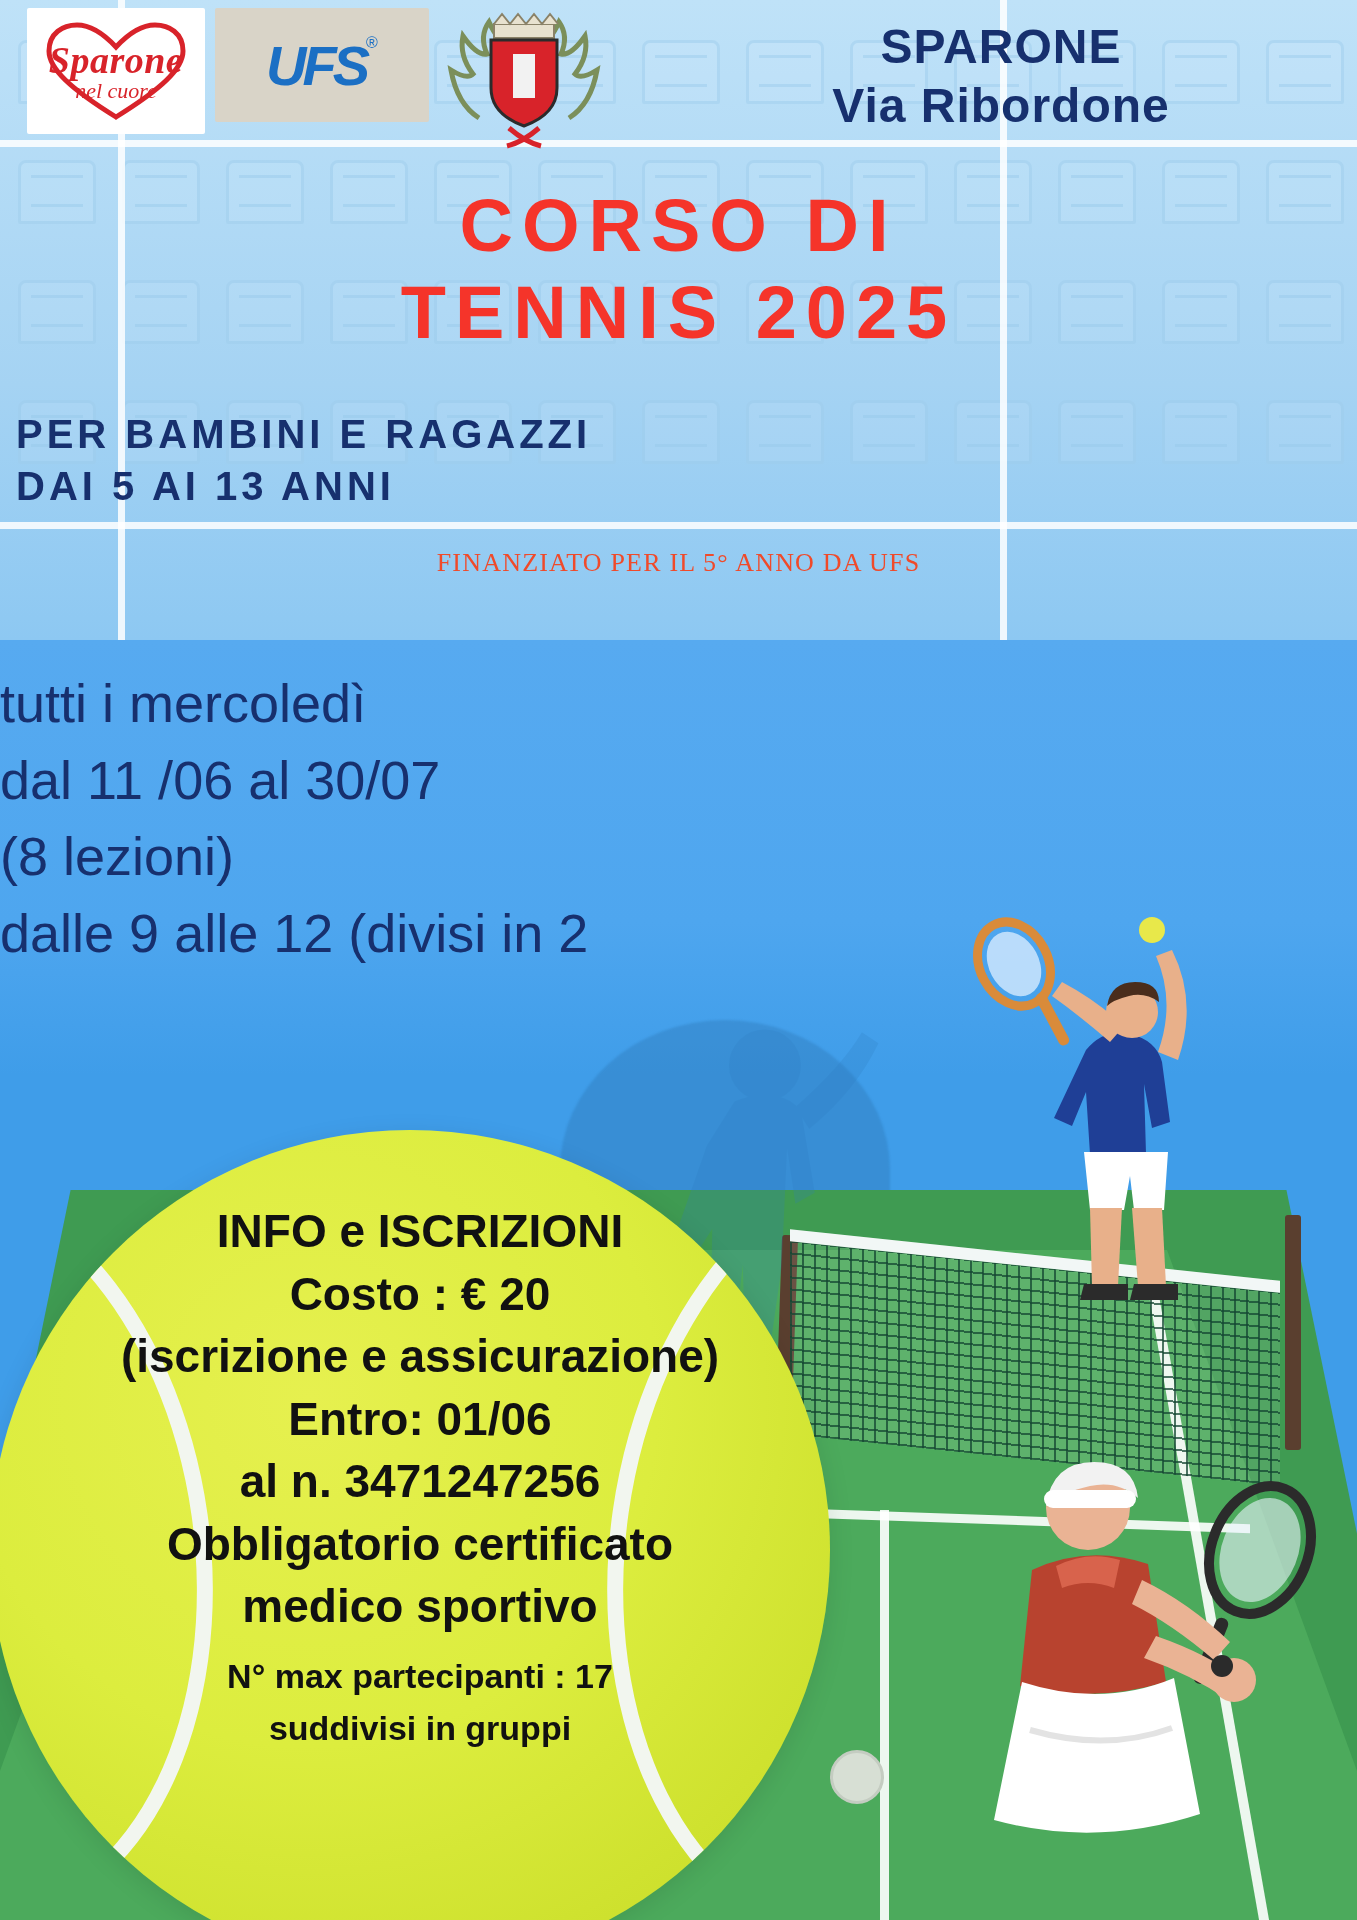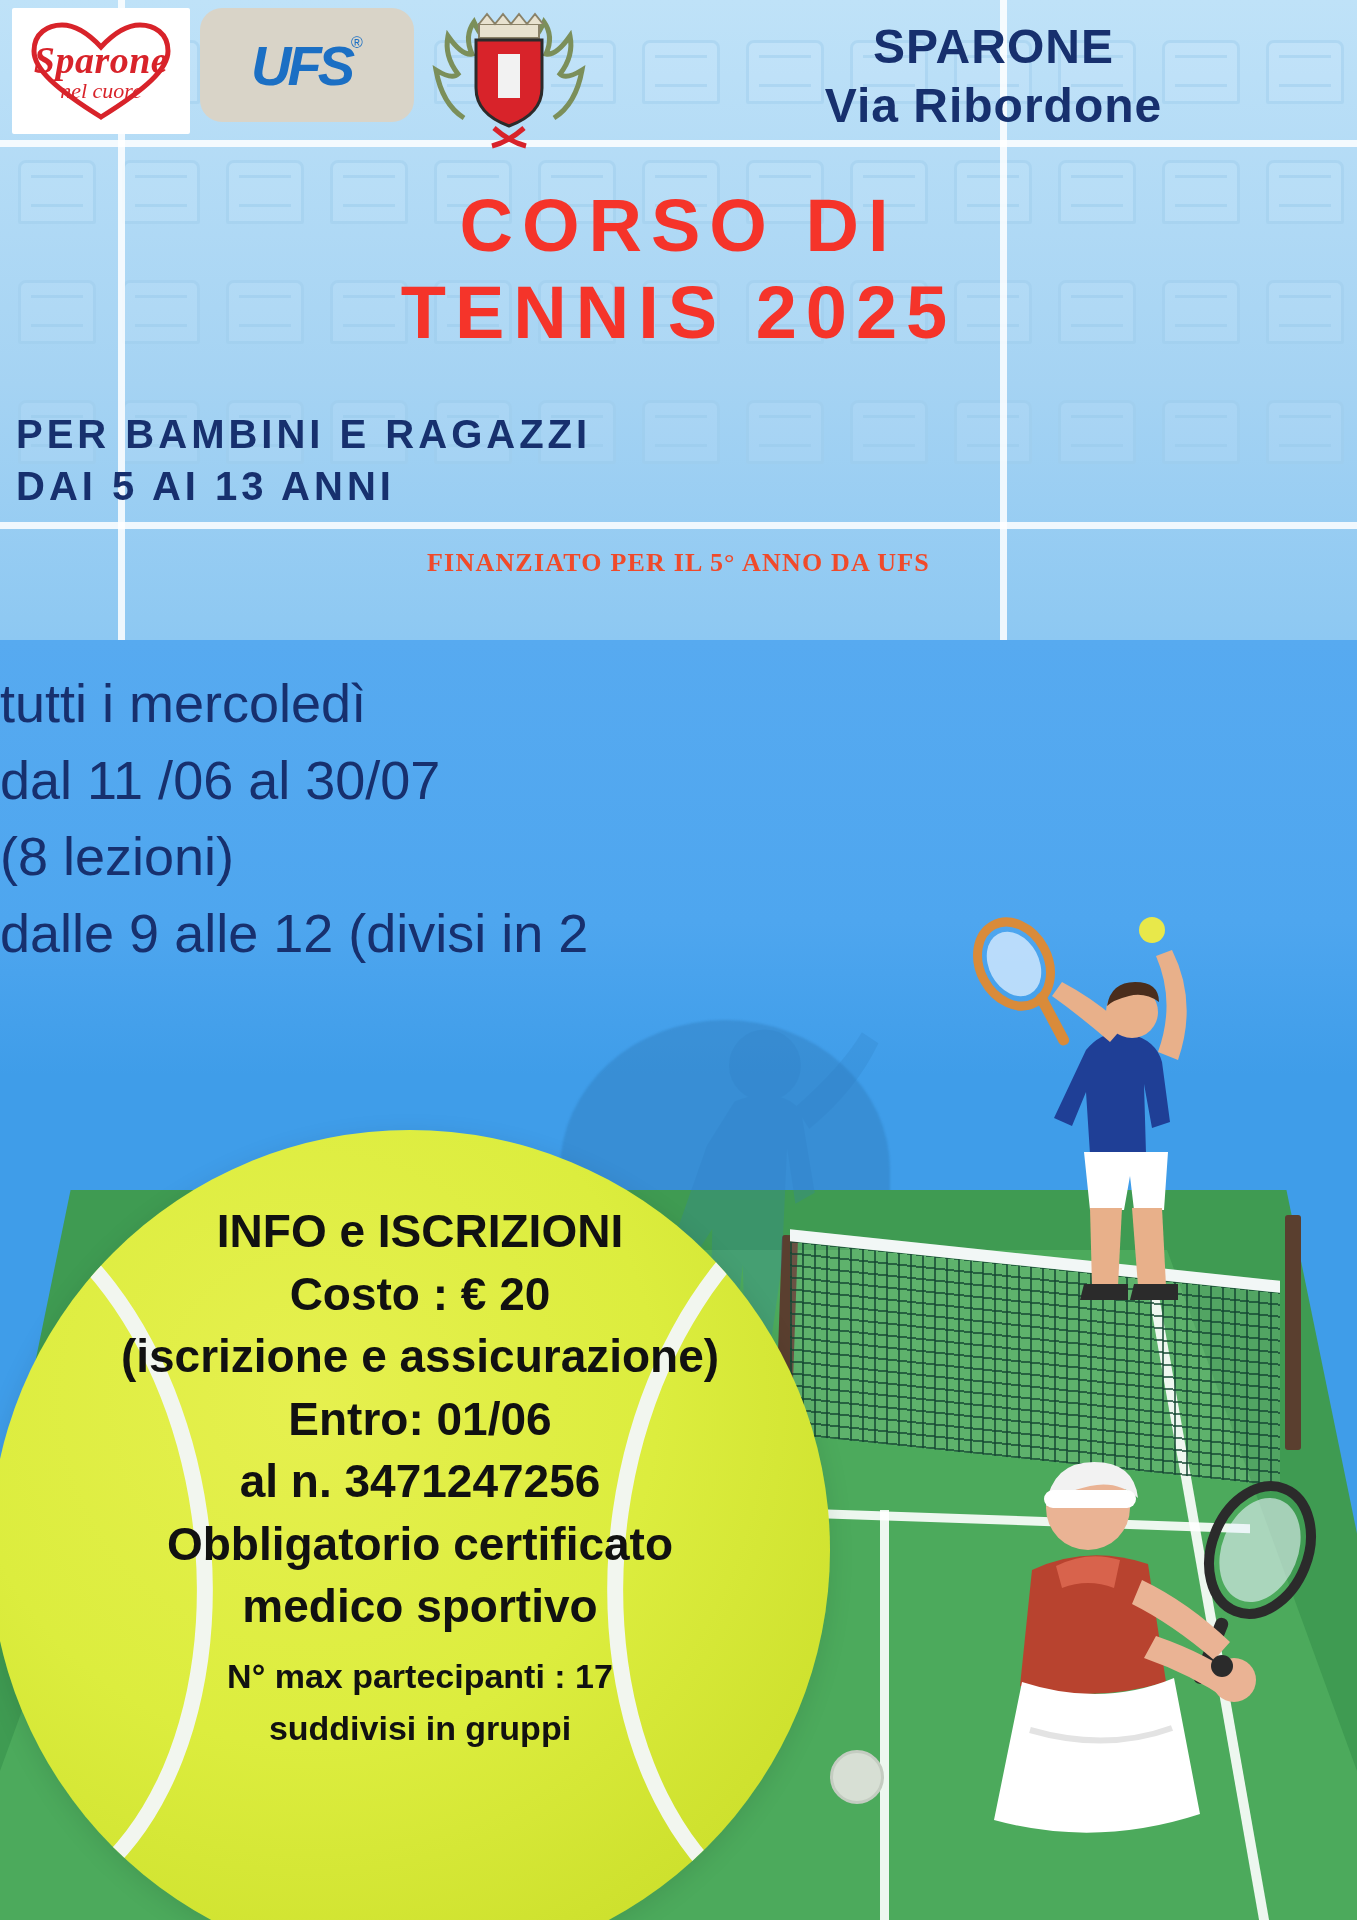--- a/index.html
+++ b/index.html
@@ -107,32 +107,32 @@
     background: #5a3f2f;
     border-radius: 3px;
   }
 
   
   .header {
     position: absolute;
     left: 0; top: 0; width: 100%; height: 160px;
     display: flex;
     align-items: flex-start;
-    padding: 8px 0 0 12px;
+    padding: 8px 0 0 27px;
   }
   .logo-box {
     background: #fff;
     border-radius: 2px;
     display: flex;
     align-items: center;
     justify-content: center;
     overflow: hidden;
   }
   .logo-sparone { width: 178px; height: 126px; }
-  .logo-ufs { width: 214px; height: 114px; margin-left: 10px; background:#d9d4c8;border-radius:22px; }
+  .logo-ufs { width: 214px; height: 114px; margin-left: 10px; background:#d9d4c8; }
   .logo-stemma { width: 170px; height: 144px; margin-left: 10px; background: transparent; }
 
   .sparone-word {
     color: #d8232a;
     font-family: "Liberation Serif", serif;
     font-style: italic;
     font-weight: bold;
     font-size: 38px;
     letter-spacing: .5px;
   }
@@ -190,21 +190,21 @@
     font-size: 40px;
     letter-spacing: 4px;
     line-height: 1.3;
   }
   .financed {
     position: absolute;
     left: 0; top: 548px; width: 100%;
     text-align: center;
     color: #f04a2a;
     font-family: "Liberation Serif", serif;
-    font-weight: bold;
+    font-weight: normal;
     font-size: 26px;
     letter-spacing: 1.2px;
   }
   .schedule {
     position: absolute;
     left: 0; top: 665px; width: 100%;
     text-align: left;
     color: #17306e;
     font-size: 54px;
     line-height: 1.42;

